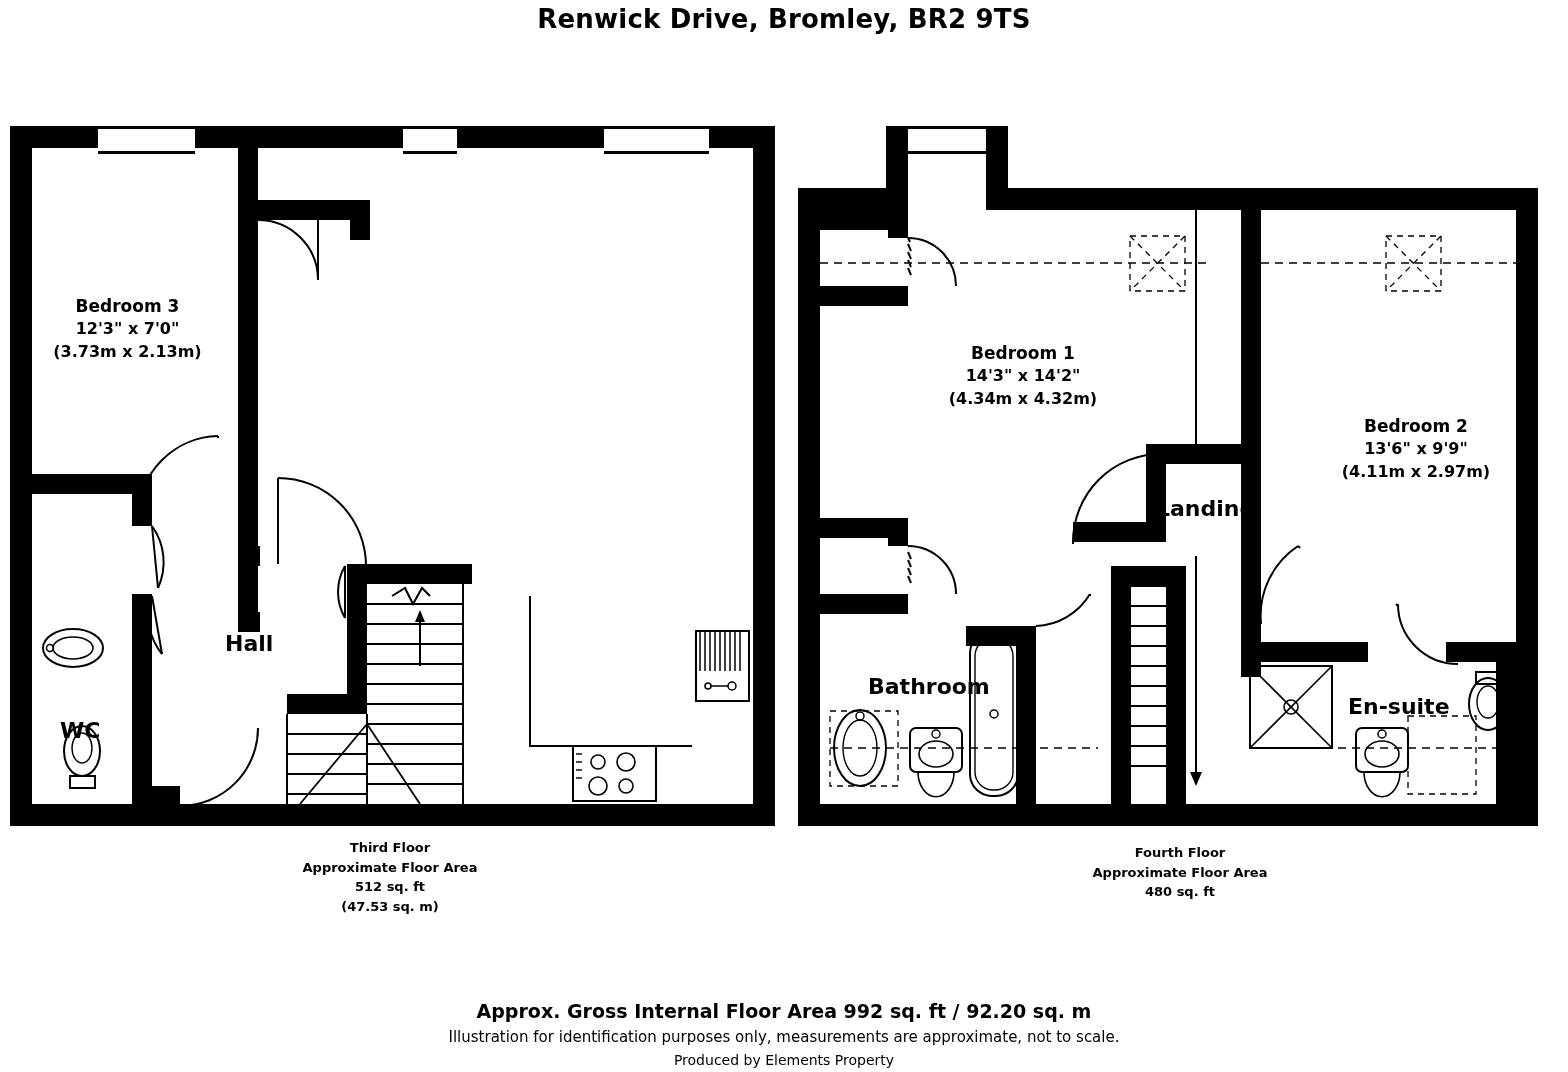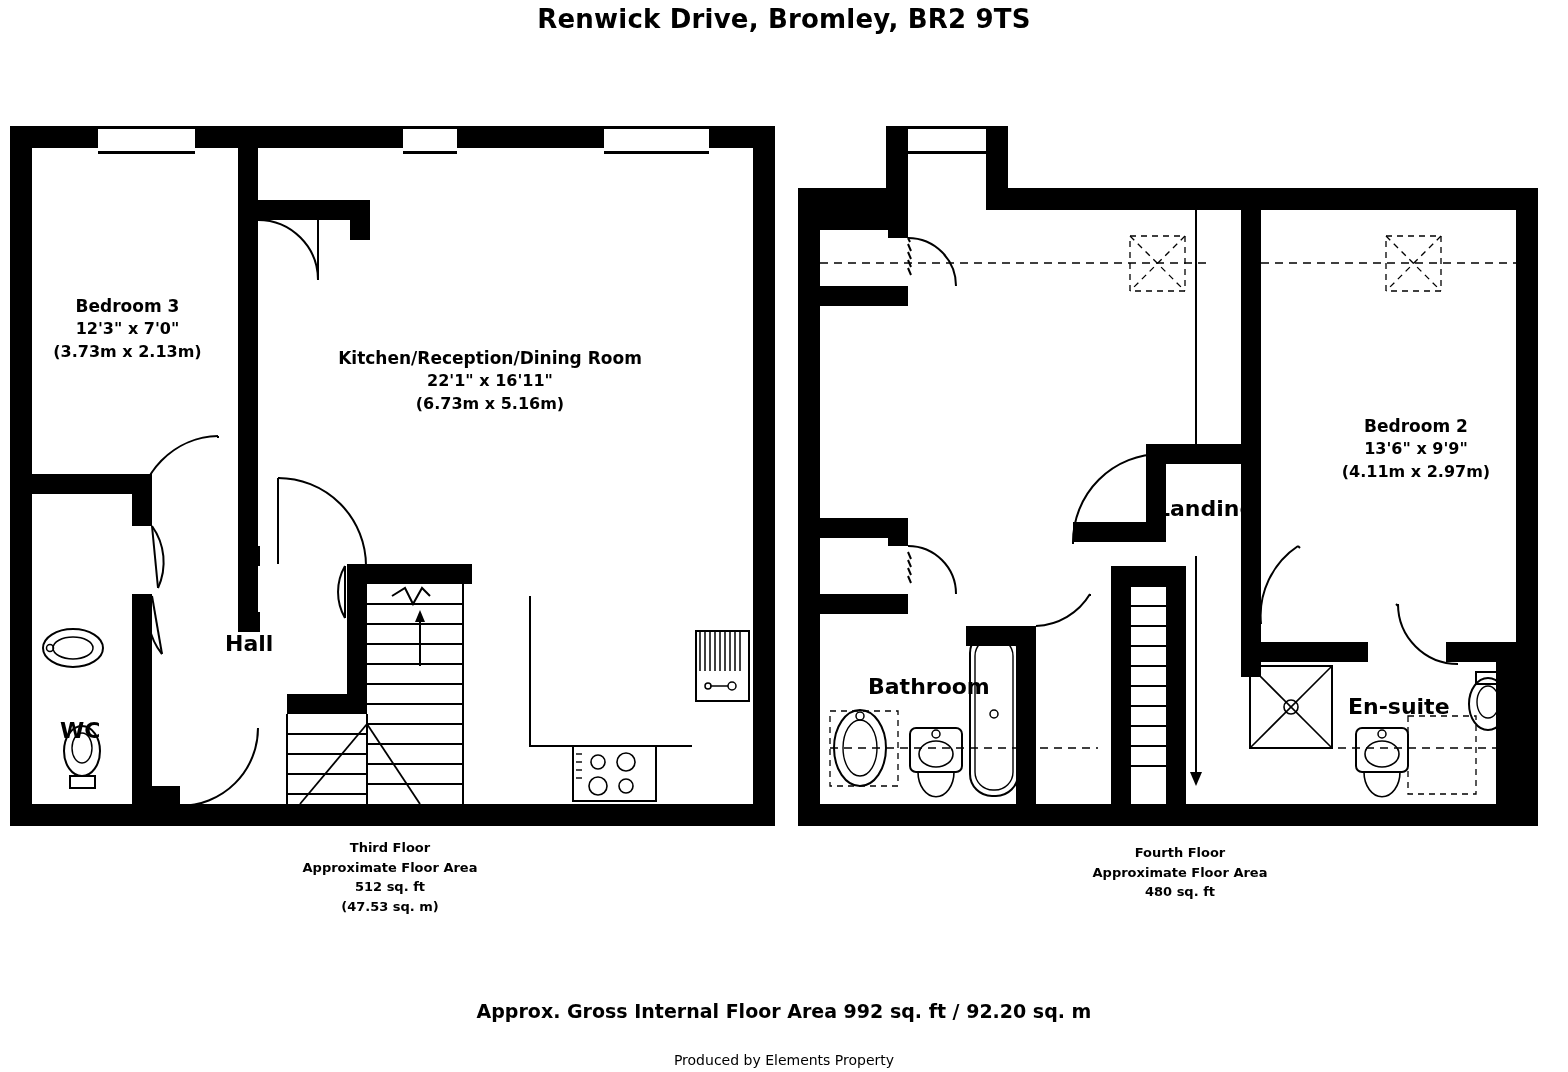--- a/index.html
+++ b/index.html
@@ -232,25 +232,20 @@
 
       <polyline points="382,470 395,462 403,478 412,462 420,470" fill="none" stroke="#000" stroke-width="2"></polyline>
     </svg>
 
     <div class="room-label" style="left:10px; top:168px; width:215px;">
       <div>Bedroom 3</div>
       <div class="dims">12'3" x 7'0"</div>
       <div class="dims">(3.73m x 2.13m)</div>
     </div>
 
-    <div class="room-label" style="left:250px; top:220px; width:460px;">
-      <div>Kitchen/Reception/Dining Room</div>
-      <div class="dims">22'1" x 16'11"</div>
-      <div class="dims">(6.73m x 5.16m)</div>
-    </div>
 
     <div class="small-label" style="left:215px; top:505px;">Hall</div>
     <div class="small-label" style="left:50px; top:592px;">WC</div>
   </div>
 
   <div class="floor-caption" style="left:180px; top:838px; width:420px;">
     <div>Third Floor</div>
     <div>Approximate Floor Area</div>
     <div>512 sq. ft</div>
     <div>(47.53 sq. m)</div>
@@ -376,34 +371,40 @@
       <ellipse cx="584" cy="628" rx="17" ry="13" fill="none" stroke="#000" stroke-width="1.6"></ellipse>
       <circle cx="584" cy="608" r="4" fill="none" stroke="#000" stroke-width="1.5"></circle>
 
       <rect x="610" y="590" width="68" height="78" fill="none" stroke="#000" stroke-width="1.3" stroke-dasharray="6,5"></rect>
 
       <ellipse cx="690" cy="578" rx="19" ry="26" fill="none" stroke="#000" stroke-width="2"></ellipse>
       <ellipse cx="690" cy="576" rx="11" ry="16" fill="none" stroke="#000" stroke-width="1.4"></ellipse>
       <rect x="678" y="546" width="25" height="12" fill="none" stroke="#000" stroke-width="2"></rect>
     </svg>
 
+    <div class="room-label" style="left:95px; top:215px; width:260px;">
+      <div>Bedroom 1</div>
+      <div class="dims">14'3" x 14'2"</div>
+      <div class="dims">(4.34m x 4.32m)</div>
+    </div>
 
     <div class="room-label" style="left:488px; top:288px; width:260px;">
       <div>Bedroom 2</div>
       <div class="dims">13'6" x 9'9"</div>
       <div class="dims">(4.11m x 2.97m)</div>
     </div>
 
     <div class="small-label" style="left:358px; top:370px;">Landing</div>
     <div class="small-label" style="left:70px; top:548px;">Bathroom</div>
     <div class="small-label" style="left:550px; top:568px;">En-suite</div>
   </div>
 
   <div class="floor-caption" style="left:970px; top:843px; width:420px;">
     <div>Fourth Floor</div>
     <div>Approximate Floor Area</div>
     <div>480 sq. ft</div>
   </div>
 
   <div class="footer-main" style="top:1000px;">Approx. Gross Internal Floor Area 992 sq. ft / 92.20 sq. m</div>
+  <div class="footer-sub" style="top:1028px;">Illustration for identification purposes only, measurements are approximate, not to scale.</div>
   <div class="footer-credit" style="top:1052px;">Produced by Elements Property</div>
 
 </div>
 
 </body></html>

